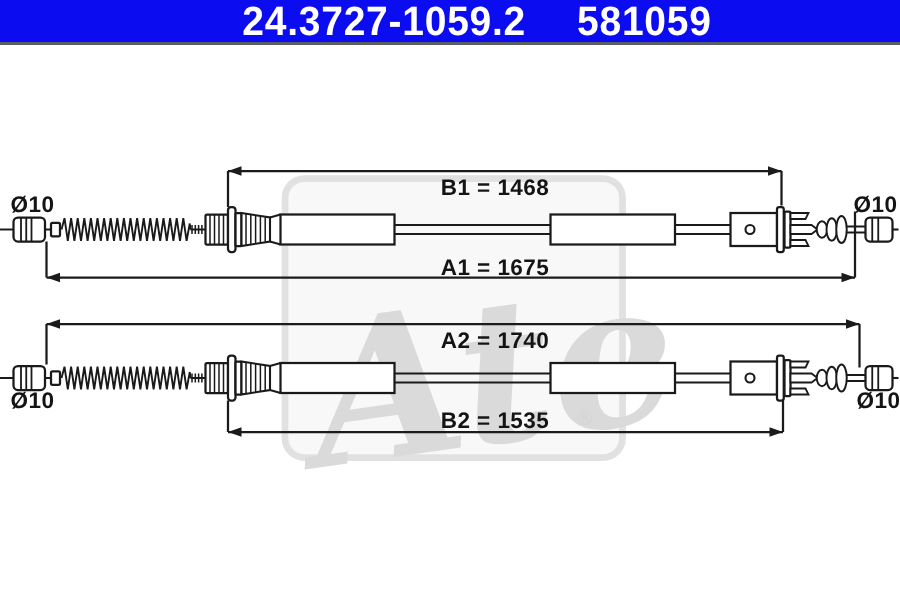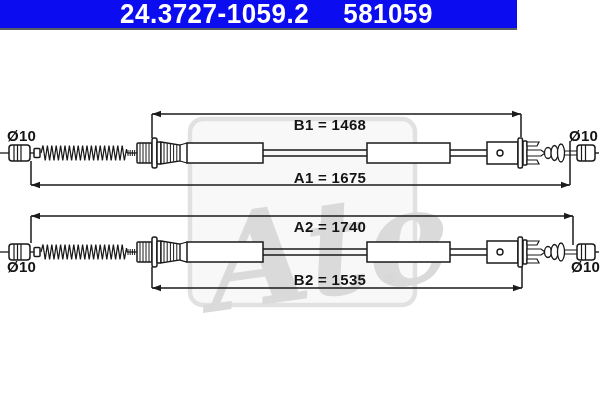--- a/index.html
+++ b/index.html
@@ -1,18 +1,18 @@
 <!DOCTYPE html>
 <html><head>
 <meta charset="utf-8">
 <style>
   html,body{margin:0;padding:0;background:#ffffff;}
   body{width:600px;height:400px;overflow:hidden;position:relative;
        font-family:"Liberation Sans",sans-serif;}
-  .header{position:absolute;top:0;left:0;width:517px;height:30px;
+  .header{position:absolute;top:0;left:0;width:600px;height:30px;
           background:#0c0cf0;border-bottom:2px solid #5a5f66;
           display:flex;align-items:center;justify-content:center;gap:34px;
           padding-left:36px;box-sizing:border-box;}
   .header span{color:#ffffff;font-size:26px;font-weight:bold;
                letter-spacing:0.5px;white-space:nowrap;transform:scaleY(1.05);}
   svg{position:absolute;top:0;left:0;}
   .dimtxt{font:bold 15px "Liberation Sans",sans-serif;fill:#141414;letter-spacing:0.3px;}
   .wmtxt{font:italic bold 132px "DejaVu Serif",serif;fill:#dadada;}
   .wmreg{font:bold 14px "DejaVu Sans",sans-serif;fill:#d6d6d6;}
   .dim{stroke:#1b1b1b;stroke-width:1.5;fill:none;}

